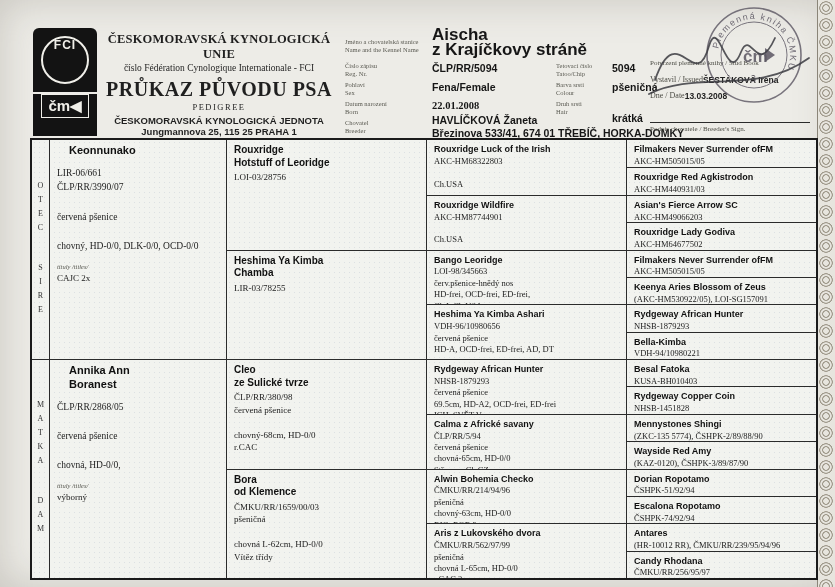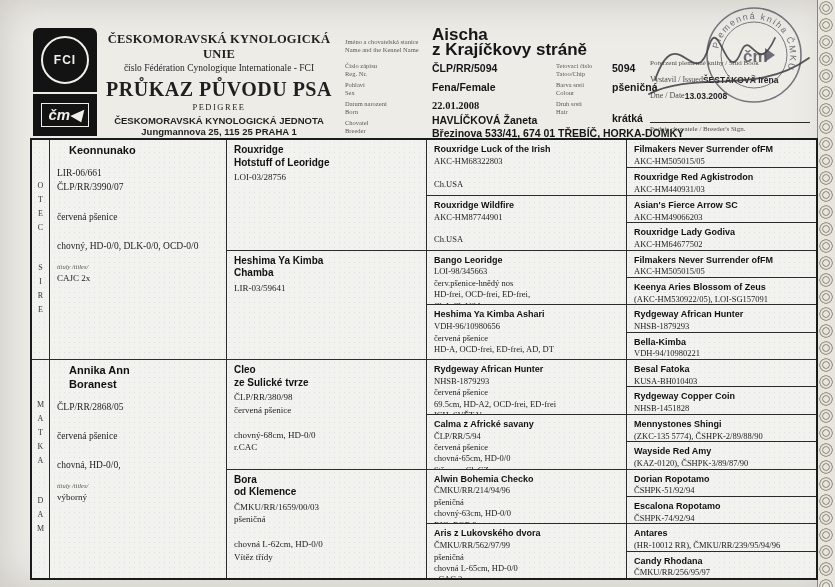--- a/index.html
+++ b/index.html
@@ -11,23 +11,23 @@
         background-size:6px 6px;pointer-events:none;}
   
   .security-strip{position:absolute;top:0;right:0;bottom:0;width:17px;background:#e7e5de;
         border-left:1px solid #8a8578;
         background-image:
           radial-gradient(circle at 8px 8px, rgba(0,0,0,0) 2.5px, #a09a8c 3px, #a09a8c 3.6px, rgba(0,0,0,0) 4.1px, rgba(0,0,0,0) 5.4px, #a09a8c 5.9px, #a09a8c 6.5px, rgba(0,0,0,0) 7px);
         background-size:17px 17px;background-repeat:repeat-y;}
   
   .logo-block{position:absolute;left:33px;top:28px;width:64px;height:108px;display:flex;flex-direction:column;gap:2px;}
   .fci-box{flex:1.5;background:#131313;border-radius:6px 6px 0 0;display:flex;align-items:center;justify-content:center;}
-  .fci-ring{width:44px;height:44px;border:2.5px solid #f0efe9;border-radius:50%;display:flex;align-items:center;justify-content:center;}
+  .fci-ring{width:44px;height:44px;border:2.5px solid #f0efe9;border-radius:50%;display:flex;justify-content:center;}
   .fci-ring span{font-family:"Liberation Sans",sans-serif;font-weight:bold;font-size:12px;color:#f0efe9;letter-spacing:1px;}
-  .cmu-box{flex:1;background:#131313;display:flex;align-items:center;justify-content:center;font-style:italic;}
+  .cmu-box{flex:1;background:#131313;display:flex;align-items:flex-start;justify-content:center;}
   .cmu-inner{border:1px solid #f0efe9;padding:2px 6px;font-family:"Liberation Sans",sans-serif;
         font-weight:bold;font-size:15px;color:#f0efe9;letter-spacing:0;}
   
   .hdr-centre{position:absolute;left:100px;top:32px;width:238px;text-align:center;line-height:1.2;}
   .org-title{font-size:12.5px;font-weight:bold;letter-spacing:.2px;}
   .org-sub{font-size:9.5px;margin-top:1px;}
   .doc-title{font-size:20px;font-weight:bold;margin-top:3px;letter-spacing:.5px;}
   .doc-sub{font-size:8.5px;letter-spacing:1.5px;margin-top:1px;}
   .org2{font-family:"Liberation Sans",sans-serif;font-weight:bold;font-size:9.5px;margin-top:2px;}
   .org2-addr{font-family:"Liberation Sans",sans-serif;font-weight:bold;font-size:9.5px;}
@@ -199,21 +199,21 @@
     </div>
 
     <div class="cell nt" style="grid-column:3;grid-row:1/span 4">
       <div class="nm">Rouxridge
 Hotstuff of Leoridge</div>
       <div class="dt">LOI-03/28756</div>
     </div>
     <div class="cell" style="grid-column:3;grid-row:5/span 4">
       <div class="nm">Heshima Ya Kimba
 Chamba</div>
-      <div class="dt">LIR-03/59641</div>
+      <div class="dt">LIR-03/78255</div>
     </div>
     <div class="cell" style="grid-column:3;grid-row:9/span 4">
       <div class="nm">Cleo
 ze Sulické tvrze</div>
       <div class="dt">ČLP/RR/380/98
 červená pšenice
 
 chovný-68cm, HD-0/0
 r.CAC</div>
     </div>

